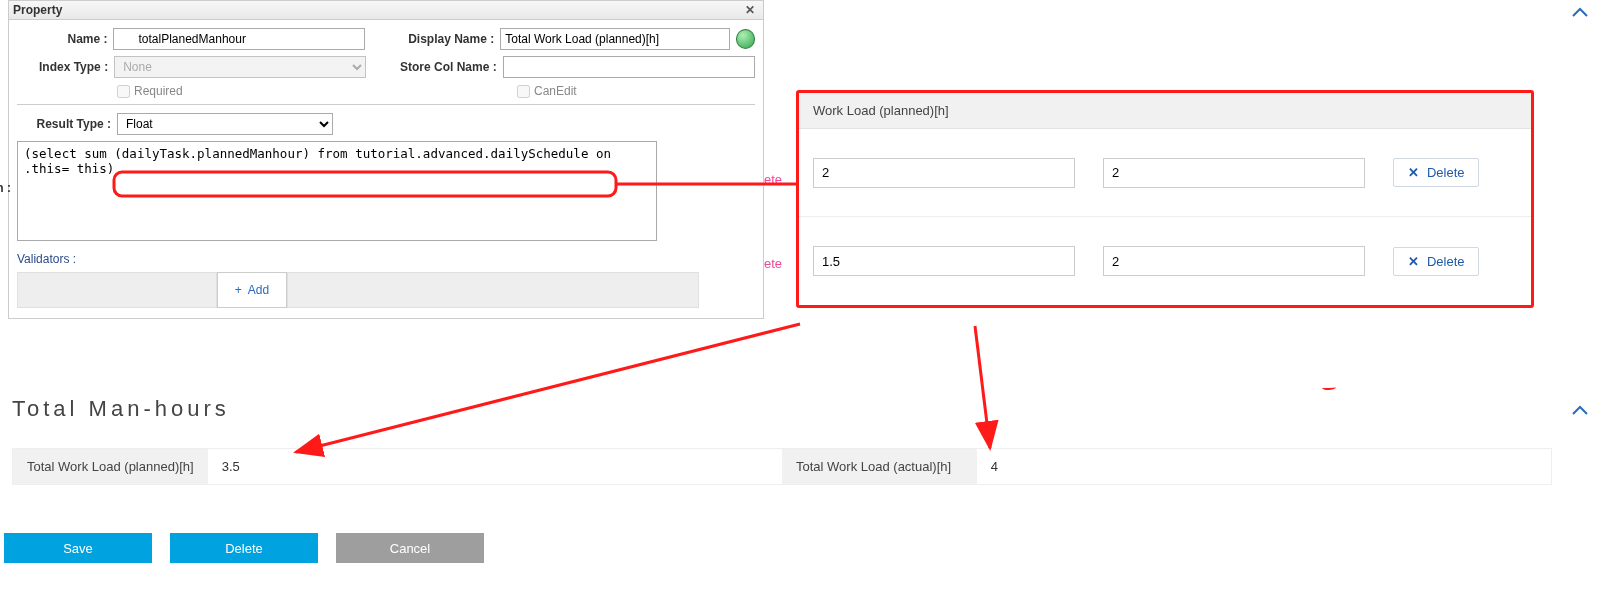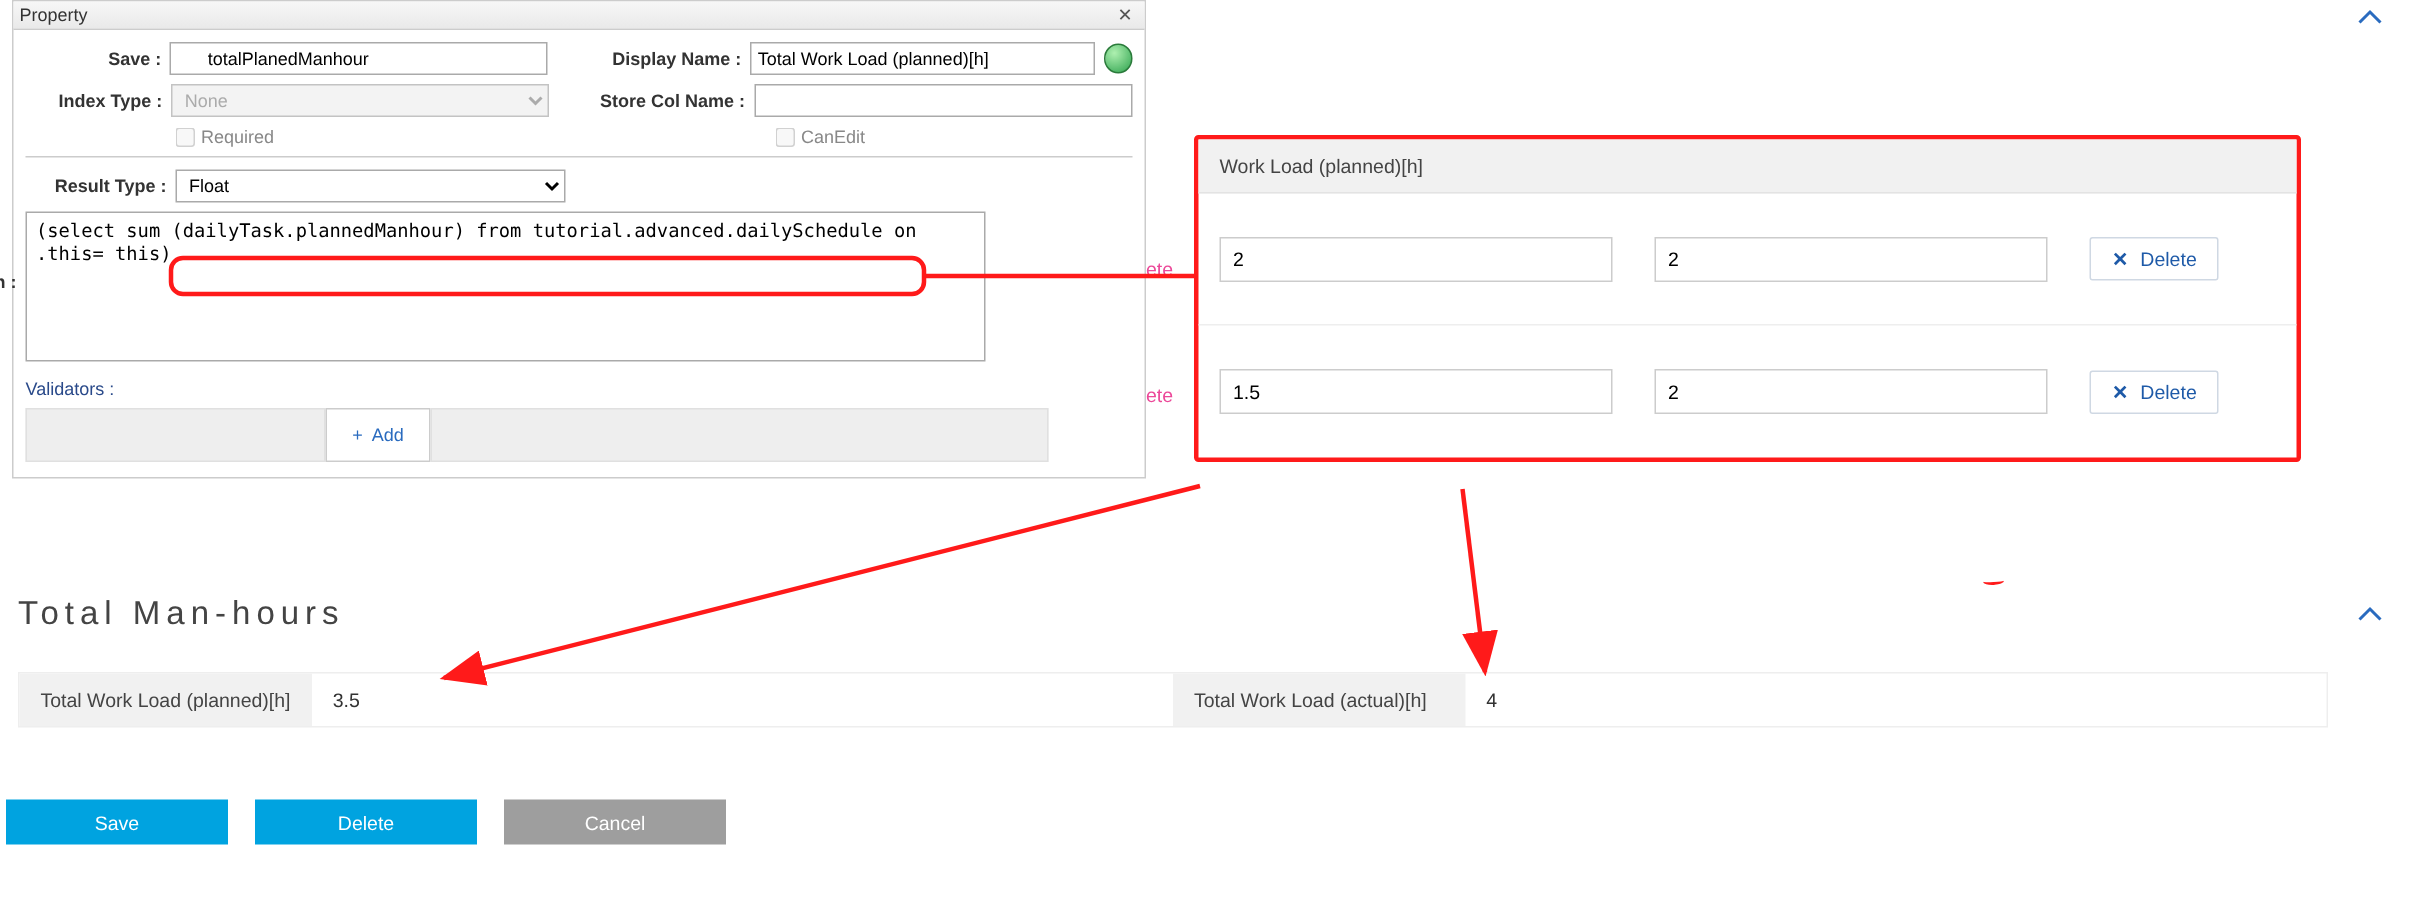--- a/index.html
+++ b/index.html
@@ -21,21 +21,21 @@
     top: 0;
     width: 756px;
     border: 1px solid #ccc;
     background: #fff;
     z-index: 5;
   }
   .property-header {
     background: linear-gradient(#f7f7f7,#e9e9e9);
     border-bottom: 1px solid #ccc;
     padding: 2px 4px;
-    font-weight: normal;
+    font-weight: bold;
     font-size: 12px;
     display: flex;
     justify-content: space-between;
     align-items: center;
   }
   .close-x {
     font-family: sans-serif;
     color: #555;
     cursor: pointer;
     padding: 0 4px;
@@ -51,21 +51,21 @@
     font-size: 12px;
     background: #fff;
   }
   .ipt.disabled, .sel.disabled { background: #eee; color:#888; }
   .ipt.w-name { width: 260px; padding-left: 24px; }
   .ipt.w-disp { width: 238px; }
   .sel.w-type { width: 260px; }
   .ipt.w-mult { width: 260px; }
   .sel.w-idx  { width: 260px; }
   .ipt.w-store{ width: 260px; }
-  .sel.w-res  { width: 260px; }
+  .sel.w-res  { width: 216px; }
   .chk-row { display: flex; align-items: center; gap: 4px; padding-left: 0; }
   .chk-row input { accent-color:#888; }
   .chk-row span { color:#888; }
   .globe {
     width: 20px; height: 20px; border-radius: 50%;
     background: radial-gradient(circle at 35% 30%, #aef0b0, #2fa34f);
     border: 1px solid #2a7a3a;
     margin-left: 6px;
   }
   .sep { border-top: 1px solid #ccc; margin: 4px 0 8px 0; }
@@ -239,21 +239,21 @@
 </div>
 
 <div class="property-dialog">
   <div class="property-header">
     <span>Property</span>
     <span class="close-x">✕</span>
   </div>
 
   <div class="form-area">
     <div class="form-row">
-      <div class="col-l">Save :</div>
+      <div class="col-l">Name :</div>
       <input class="ipt w-name" value="totalPlanedManhour" style="">
       <div class="col-r-label" style="margin-left:10px">Display Name :</div>
       <input class="ipt w-disp" value="Total Work Load (planned)[h]" style="">
       <div class="globe"></div>
     </div>
 
 
     <div class="form-row">
       <div class="col-l">Index Type :</div>
       <select class="sel w-idx disabled" disabled="">

